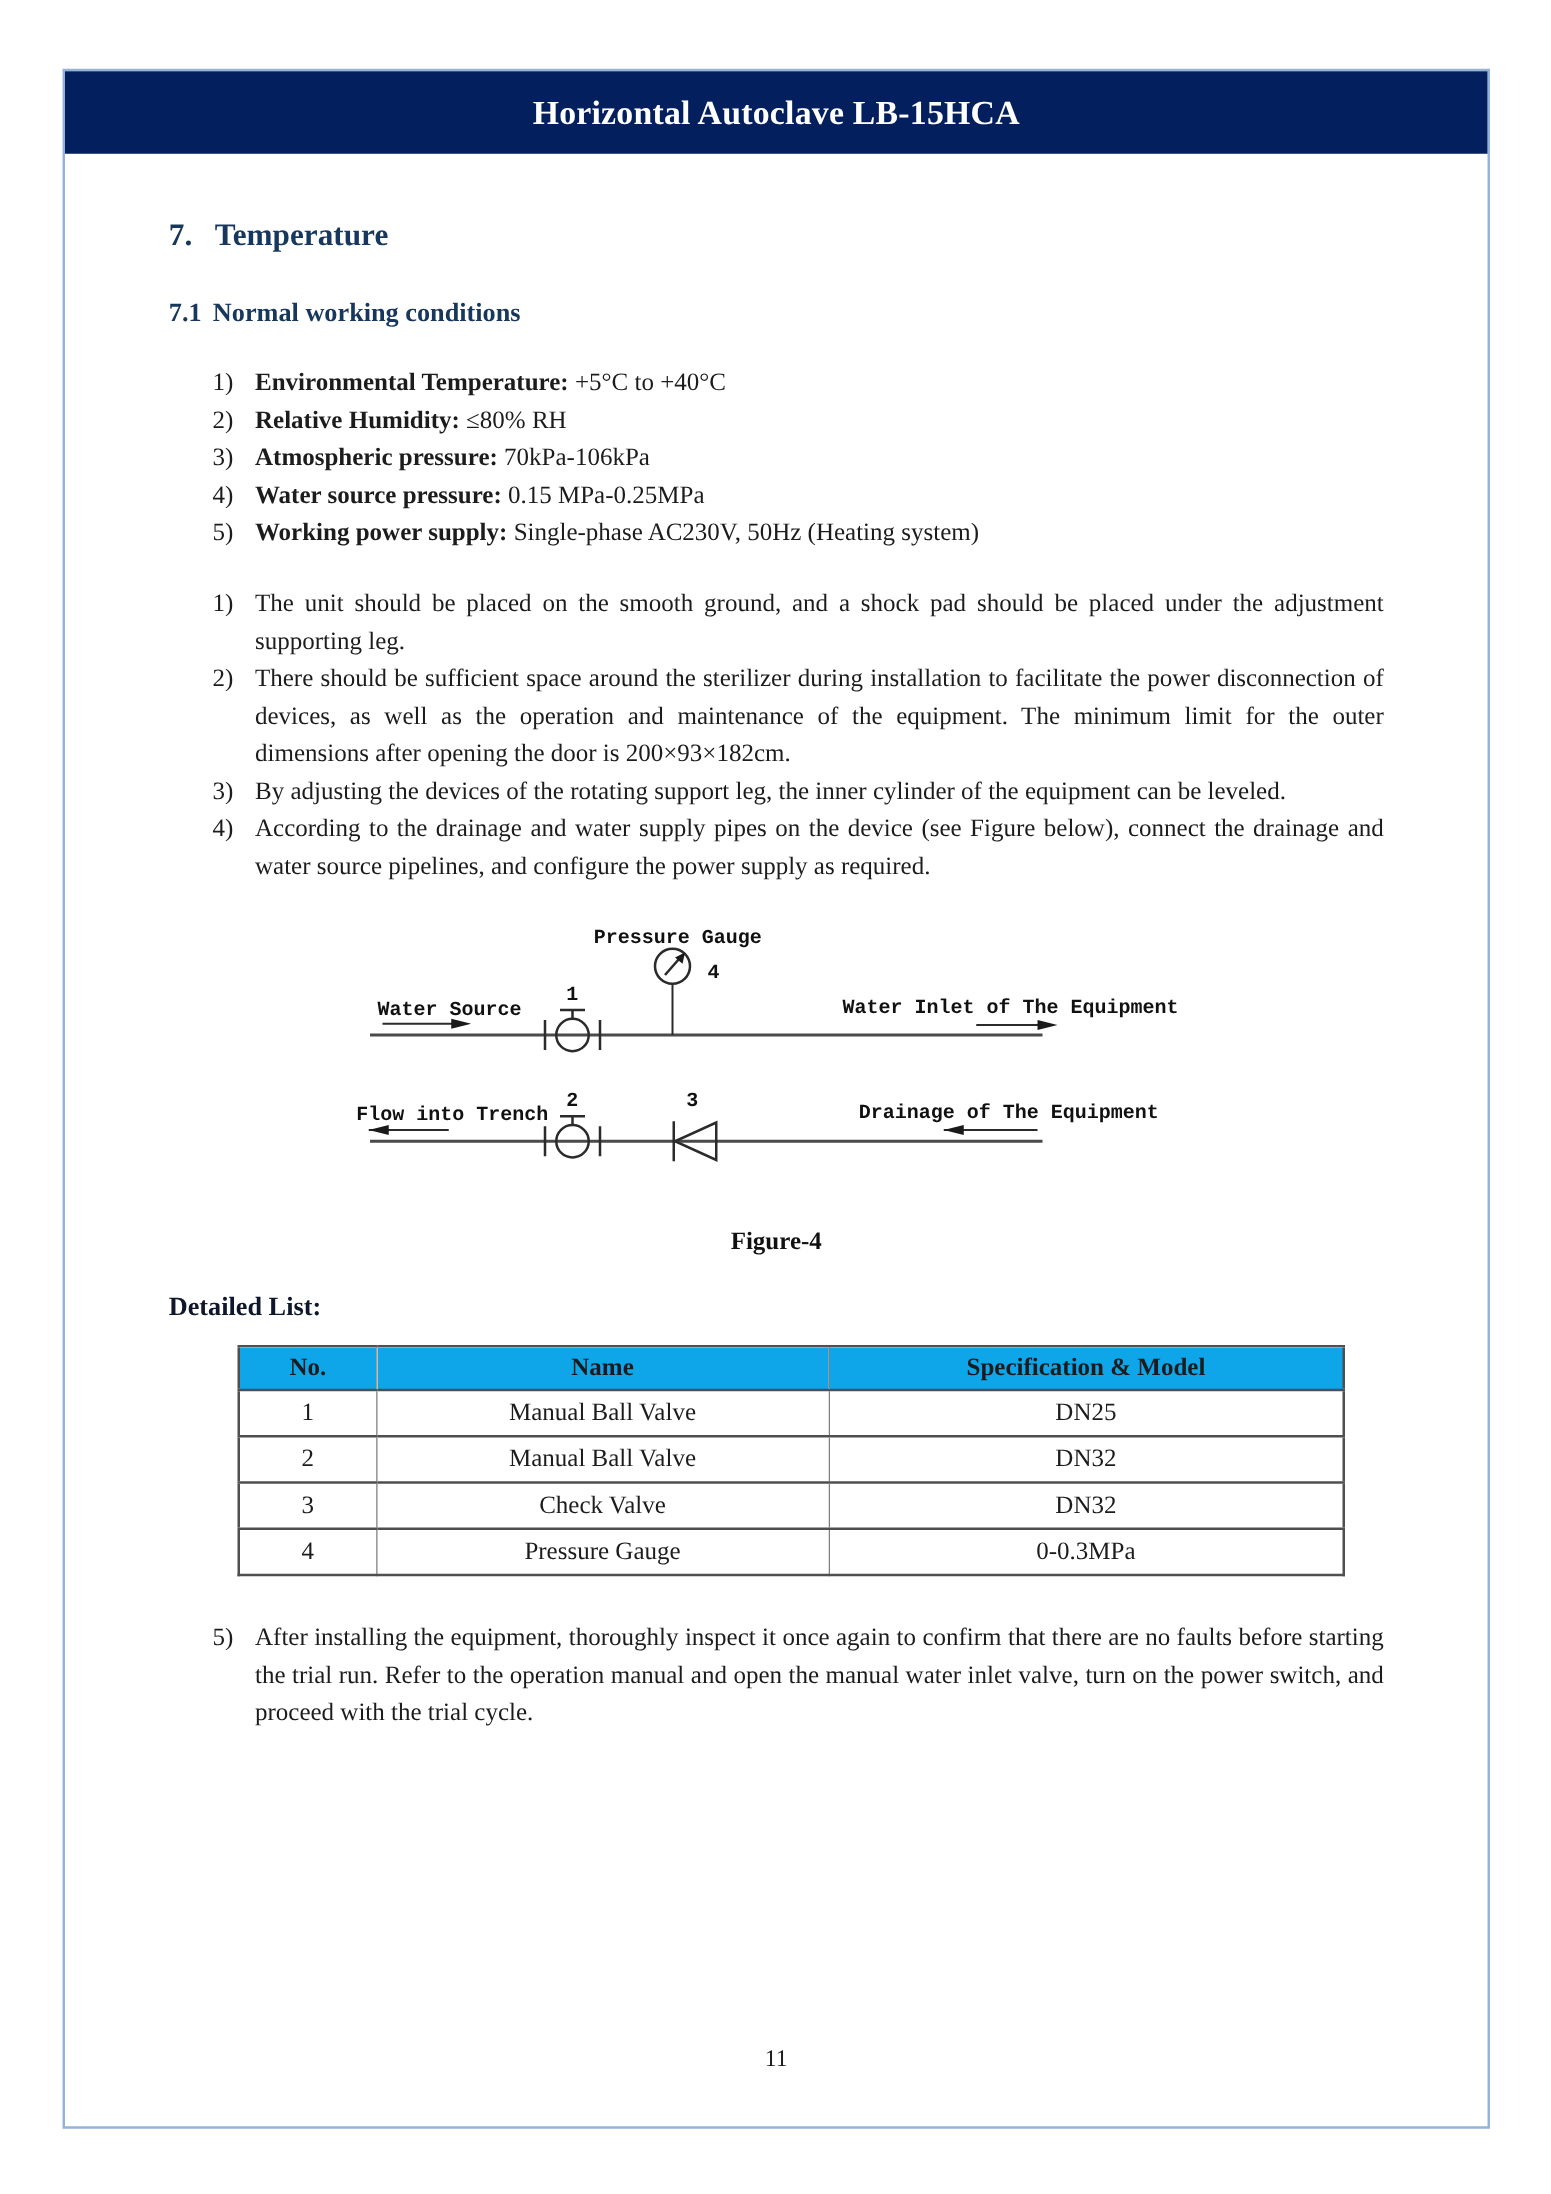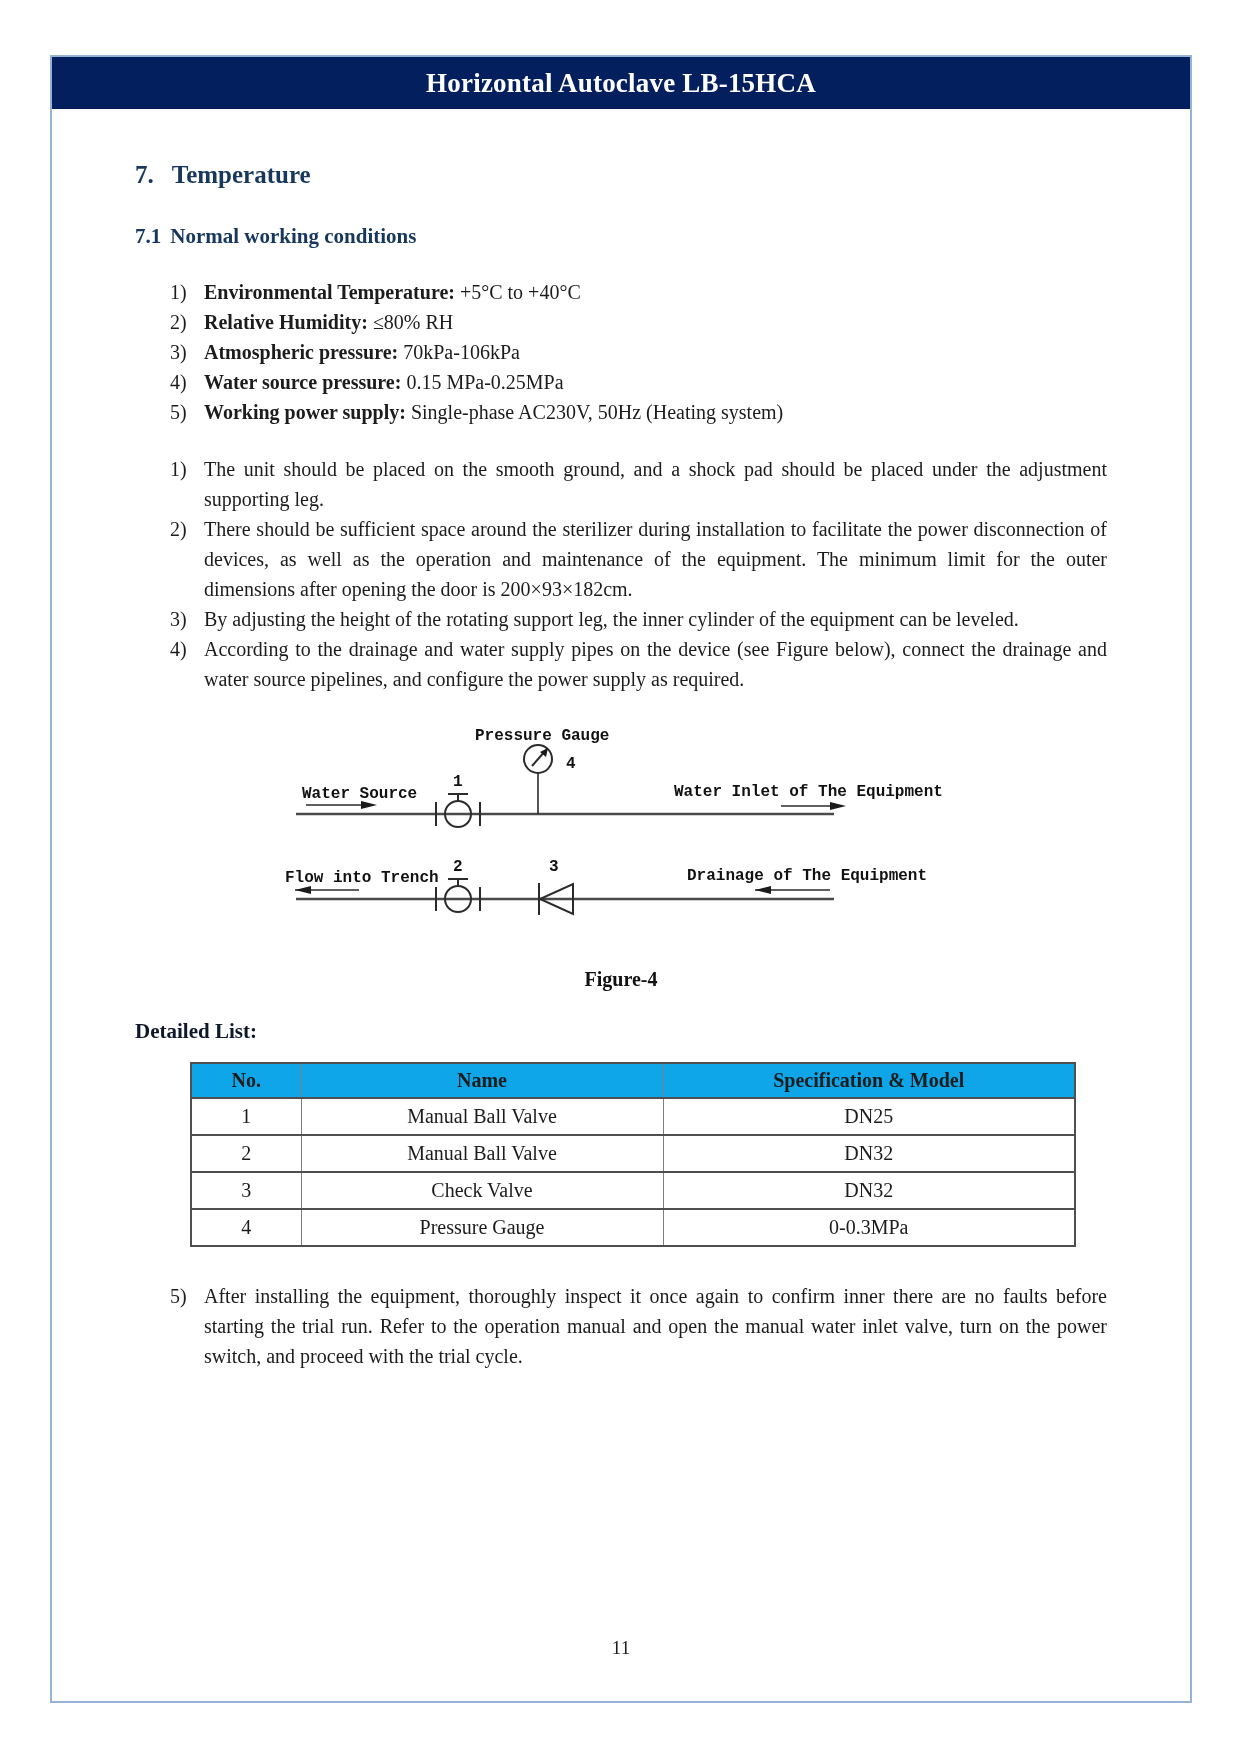--- a/index.html
+++ b/index.html
@@ -5,21 +5,21 @@
   html,body { margin:0; padding:0; background:#ffffff; }
   .page {
     position:relative; width:1241px; height:1755px; background:#ffffff;
     font-family:"Liberation Serif", serif; color:#1c1c1c; overflow:hidden;
   }
   .doc-border {
     position:absolute; left:50px; top:55px; width:1142px; height:1648px;
     box-sizing:border-box; border:2px solid #95b3d7; background:#ffffff;
   }
   .title-bar {
-    height:52px; background:#041f5e; color:#ffffff;
+    height:66px; background:#041f5e; color:#ffffff;
     display:flex; align-items:center; justify-content:center;
     font-size:27px; font-weight:bold; letter-spacing:0.2px;
   }
   .content { padding:0 83px; }
   h1.sec {
     margin:50px 0 0 0; font-size:25px; font-weight:bold; color:#17375d; line-height:32px;
   }
   h1.sec .gap { display:inline-block; width:18px; }
   h2.sub {
     margin:31px 0 0 0; font-size:21px; font-weight:bold; color:#17375d; line-height:28px;
@@ -100,21 +100,21 @@
         <div class="li">
             <span class="num">1)</span>
             <div class="li-text">The unit should be placed on the smooth ground, and a shock pad should be placed under the adjustment supporting leg.</div>
           </div>
         <div class="li">
             <span class="num">2)</span>
             <div class="li-text">There should be sufficient space around the sterilizer during installation to facilitate the power disconnection of devices, as well as the operation and maintenance of the equipment. The minimum limit for the outer dimensions after opening the door is 200×93×182cm.</div>
           </div>
         <div class="li">
             <span class="num">3)</span>
-            <div class="li-text">By adjusting the height of the rotating support leg, the inner cylinder of the equipment can be leveled.</div>
+            <div class="li-text">By adjusting the devices of the rotating support leg, the inner cylinder of the equipment can be leveled.</div>
           </div>
         <div class="li">
             <span class="num">4)</span>
             <div class="li-text">According to the drainage and water supply pipes on the device (see Figure below), connect the drainage and water source pipelines, and configure the power supply as required.</div>
           </div>
       </div>
 
       <div class="fig-wrap">
         <svg width="660" height="200" viewBox="0 0 660 200">
 
@@ -218,21 +218,21 @@
             <td>4</td>
             <td>Pressure Gauge</td>
             <td>0-0.3MPa</td>
           </tr>
         </tbody>
       </table>
 
       <div class="olist item5">
         <div class="li">
             <span class="num">5)</span>
-            <div class="li-text">After installing the equipment, thoroughly inspect it once again to confirm inner there are no faults before starting the trial run. Refer to the operation manual and open the manual water inlet valve, turn on the power switch, and proceed with the trial cycle.</div>
+            <div class="li-text">After installing the equipment, thoroughly inspect it once again to confirm that there are no faults before starting the trial run. Refer to the operation manual and open the manual water inlet valve, turn on the power switch, and proceed with the trial cycle.</div>
           </div>
       </div>
 
     </main>
 
     <div class="page-num">11</div>
   </div>
 </div>
 
 </body></html>

